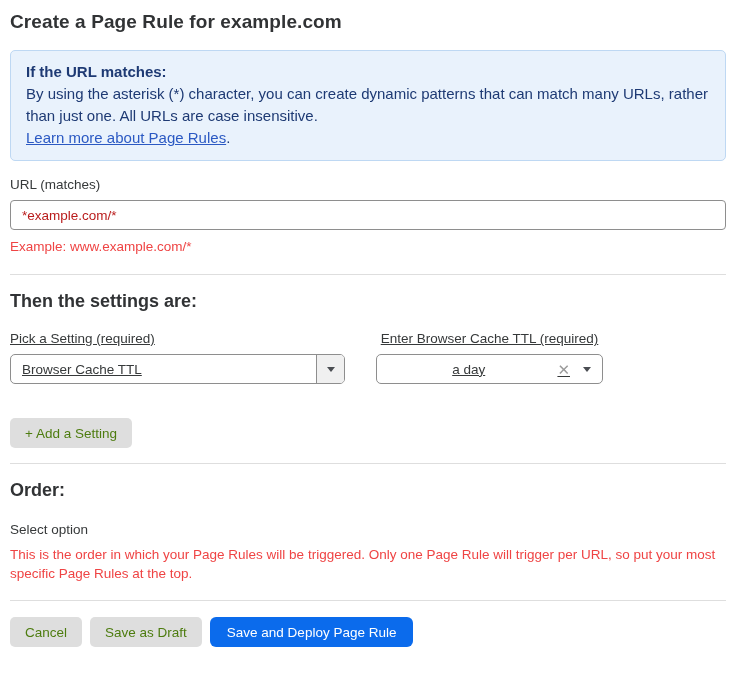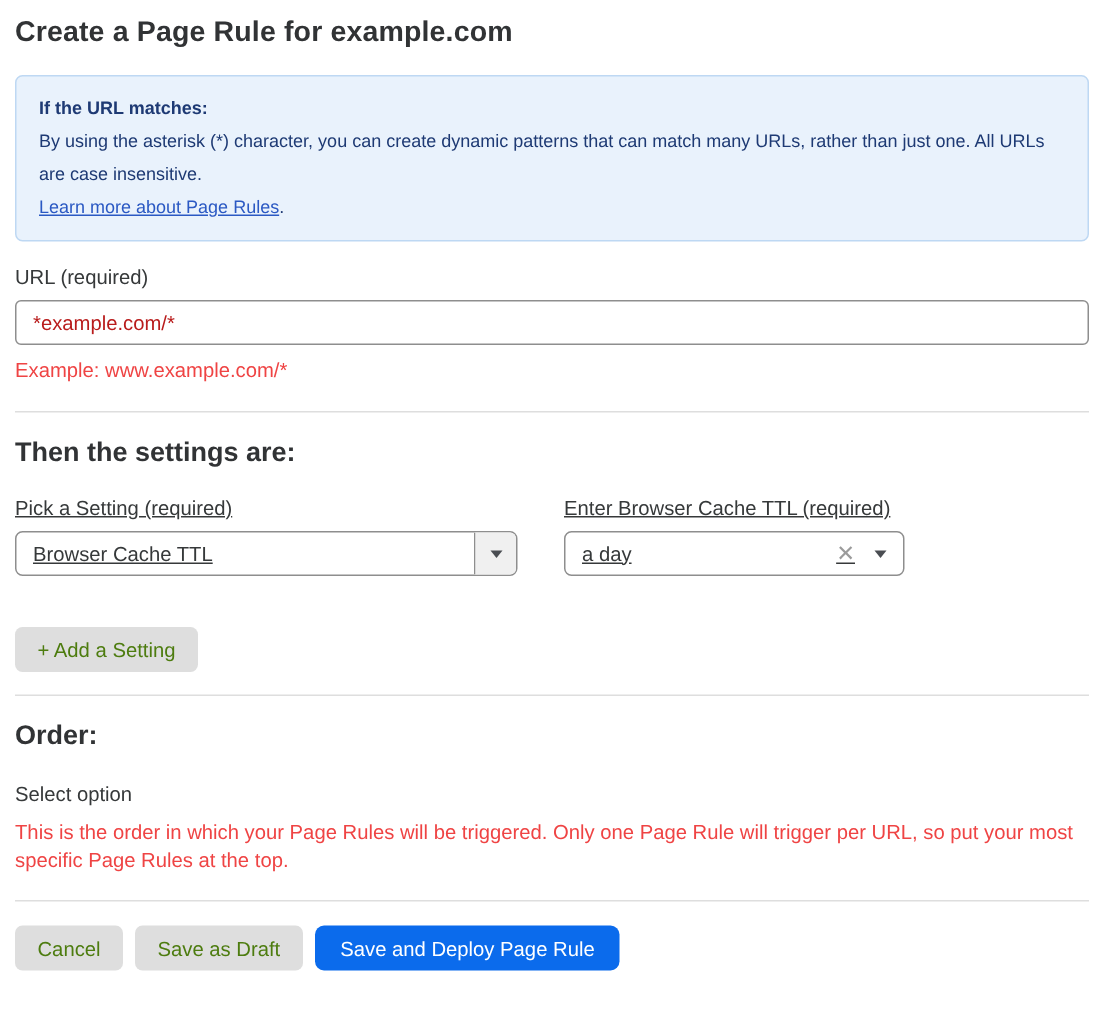--- a/index.html
+++ b/index.html
@@ -22,21 +22,21 @@
     margin: 0 0 14px 0;
     color: #313335;
     letter-spacing: .1px;
   }
   
   .info-box {
     background: #e9f2fc;
     border: 1px solid #bed8f3;
     border-radius: 5px;
     padding: 10px 15px 11px 15px;
-    font-size: 12px;
+    font-size: 15px;
     line-height: 22px;
     color: #1e3a74;
     margin-bottom: 16px;
   }
   .info-box .info-heading {
     font-weight: 700;
     margin: 0;
   }
   .info-box .info-body { margin: 0; }
   .info-box a.info-link {
@@ -82,21 +82,21 @@
     color: #313335;
   }
   
   .settings-row {
     display: flex;
     gap: 31px;
     margin-top: 21px;
     text-decoration: underline;
   }
   .col-setting { width: 335px; }
-  .col-ttl { width: 227px; }
+  .col-ttl { width: 227px; text-align: center; }
   .select {
     position: relative;
     height: 30px;
     border: 1px solid #8e8e8e;
     border-radius: 5px;
     background: #fff;
     display: flex;
     align-items: center;
     padding: 0 11px;
     font-size: 13.5px;
@@ -176,21 +176,21 @@
 
   <h1 class="page-title">Create a Page Rule for example.com</h1>
 
   <div class="info-box">
     <p class="info-heading">If the URL matches:</p>
     <p class="info-body">By using the asterisk (*) character, you can create dynamic patterns that can match many URLs, rather than just one. All URLs are case insensitive.</p>
     <p class="info-body"><a class="info-link">Learn more about Page Rules</a><span>.</span></p>
   </div>
 
   <div>
-    <div class="field-label">URL (required)</div>
+    <div class="field-label">URL (matches)</div>
     <input class="text-input" type="text" value="*example.com/*" style="">
     <div class="help-text">Example: www.example.com/*</div>
   </div>
 
   <hr class="divider">
 
   <h2 class="section-heading">Then the settings are:</h2>
 
   <div class="settings-row">
     <div class="col-setting">

